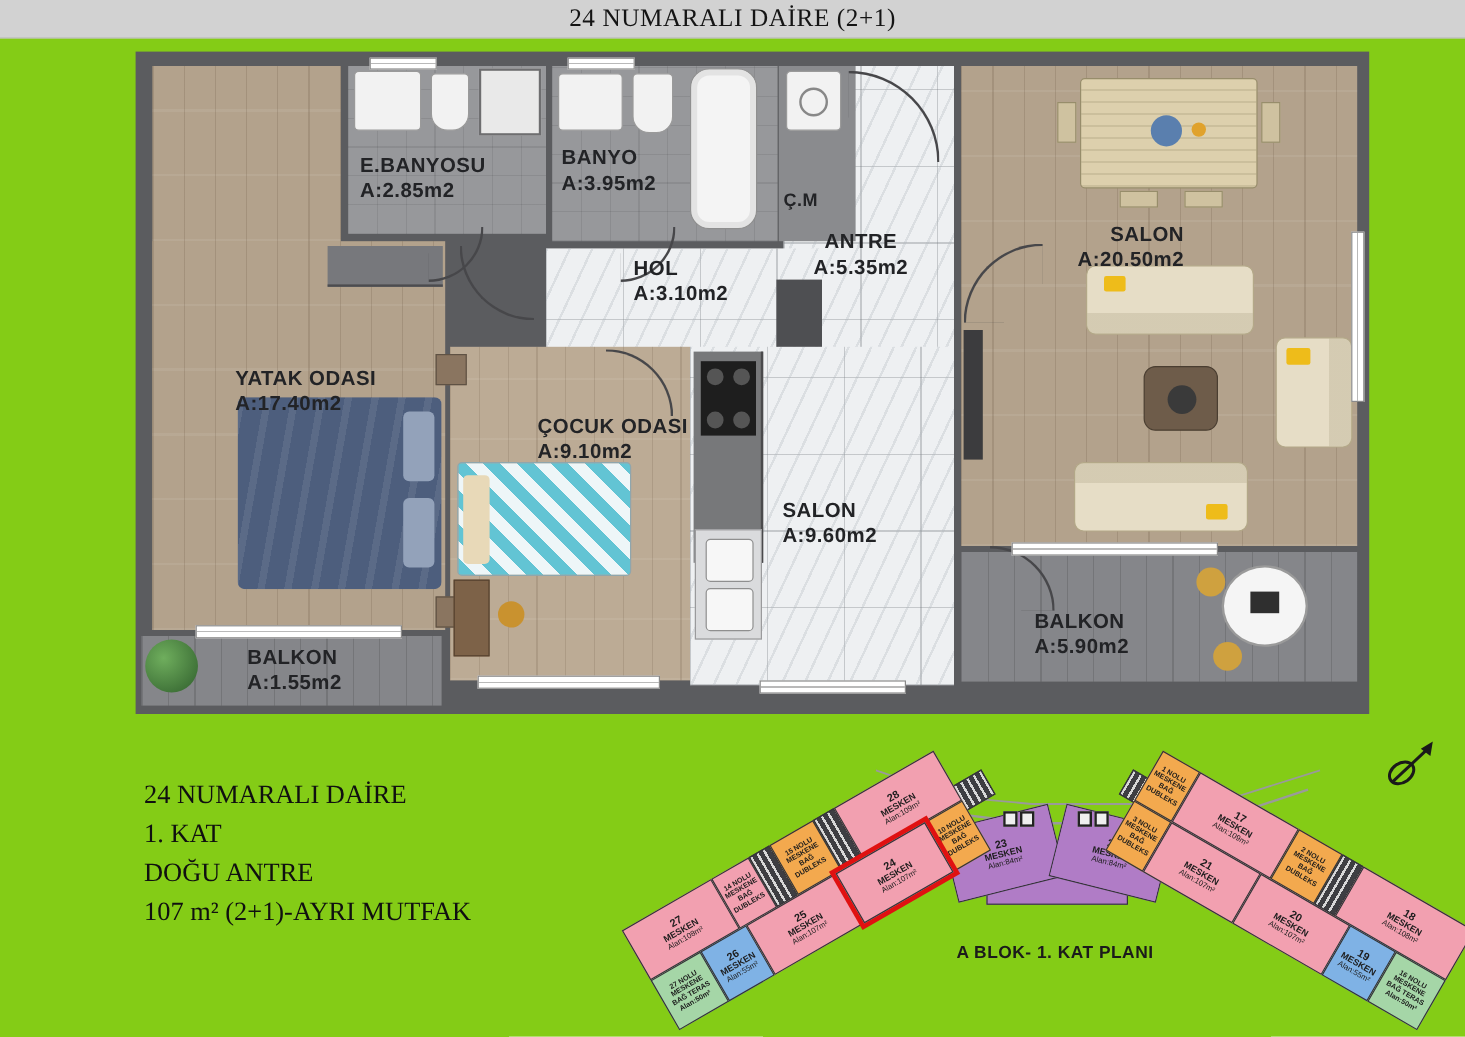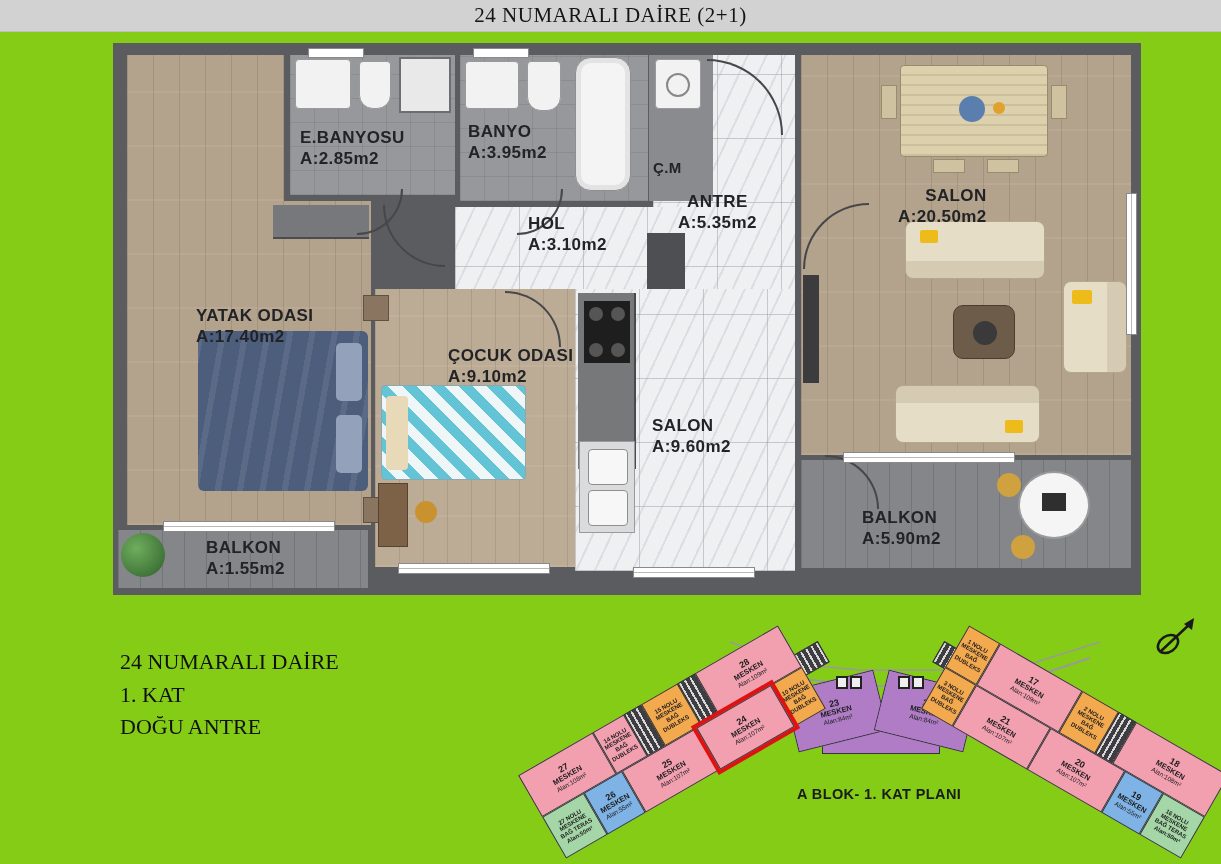--- a/index.html
+++ b/index.html
@@ -223,20 +223,21 @@
     <div class="rlabel" style="left:749px;top:465px;">
       <span class="a">BALKON</span>
       <span class="a">A:5.90m2</span>
     </div>
   </div>
 
   <div id="info">
     <div>24 NUMARALI DAİRE</div>
     <div>1. KAT</div>
     <div>DOĞU ANTRE</div>
+    <div>107 m² (2+1)-AYRI MUTFAK</div>
   </div>
 
   <svg width="520" height="90" style="position:absolute;left:700px;top:620px;z-index:1;">
     <polyline points="40,38 95,58 160,66 260,66 330,58 390,38" fill="none" stroke="#9a9a9a" stroke-width="2"></polyline>
     <polyline points="30,22 95,44 160,50 265,50 330,44 400,22" fill="none" stroke="#9a9a9a" stroke-width="1.5"></polyline>
   </svg>
 
   <div class="wing" id="wingL">
     <div class="wrow">
       <div class="cell pink" style="flex:1.6;">

